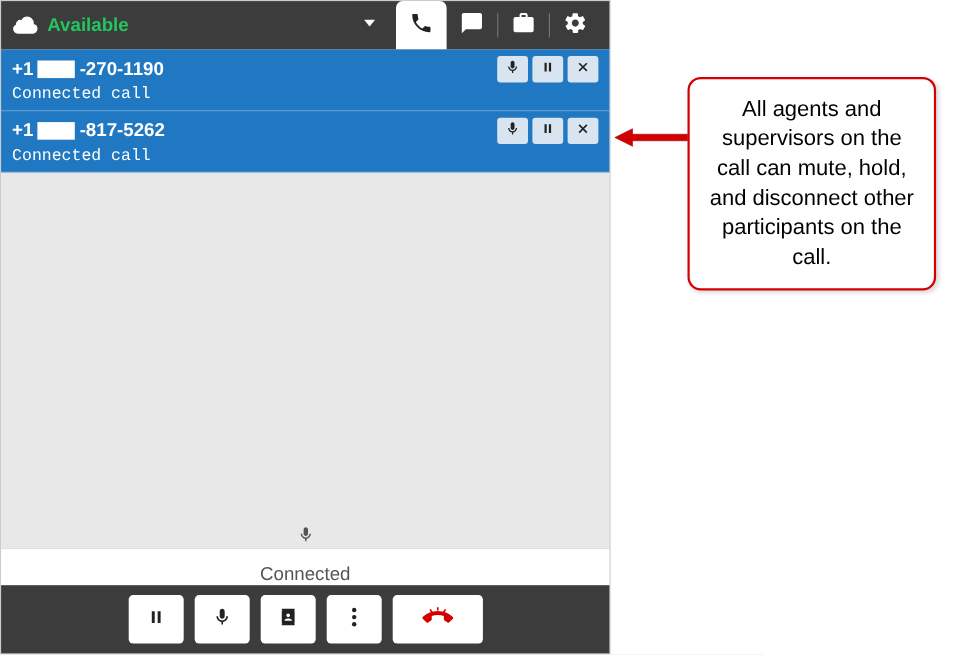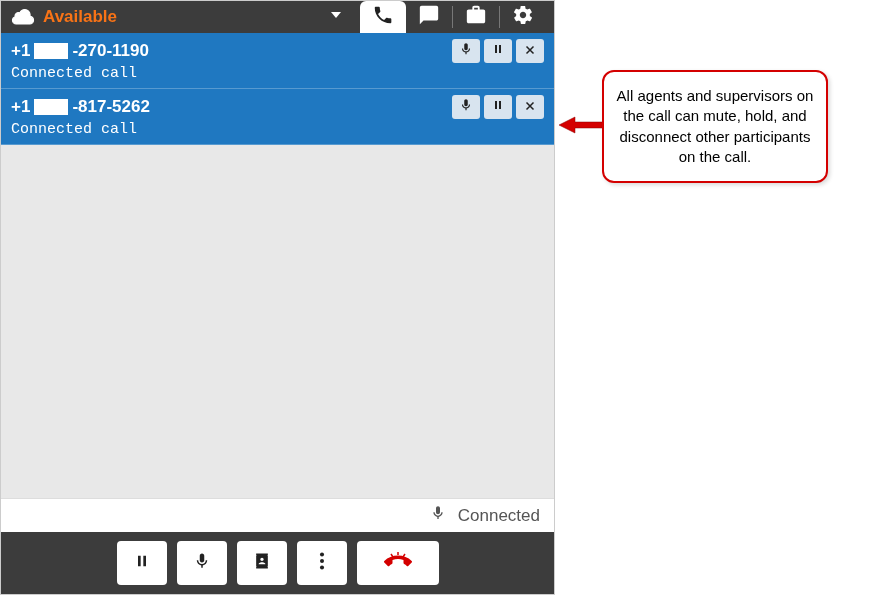--- a/index.html
+++ b/index.html
@@ -13,24 +13,24 @@
   .panel {
     width: 555px;
     height: 595px;
     border: 1px solid #ccc;
     display: flex;
     flex-direction: column;
     background: #e8e8e8;
   }
   .header {
     background: #3c3c3c;
-    height: 32px;
-    display: flex;
-    align-items: center;
-    color: #f97316;
+    height: 44px;
+    display: flex;
+    align-items: center;
+    color: #22c55e;
     padding: 0 8px 0 10px;
     gap: 8px;
   }
   .status-area {
     display: flex;
     align-items: center;
     gap: 8px;
     flex: 1;
     cursor: pointer;
   }
@@ -123,20 +123,21 @@
     background: #fff;
     height: 34px;
     display: flex;
     align-items: center;
     justify-content: flex-end;
     padding: 0 14px;
     gap: 12px;
     color: #555;
     font-size: 17px;
     border-top: 1px solid #ddd;
+    flex-direction: column;
   }
   .footer {
     background: #3c3c3c;
     height: 62px;
     display: flex;
     align-items: center;
     justify-content: center;
     gap: 10px;
   }
   .footer-btn {
@@ -148,27 +149,27 @@
     align-items: center;
     justify-content: center;
     cursor: pointer;
   }
   .footer-btn.wide {
     width: 82px;
   }
   .callout {
     position: absolute;
     top: 70px;
-    left: 602px;
+    left: 625px;
     width: 226px;
     background: #fff;
     border: 2px solid #d40000;
     border-radius: 12px;
     padding: 14px 12px;
-    font-size: 15px;
+    font-size: 20px;
     text-align: center;
     color: #000;
     line-height: 1.35;
     box-shadow: 2px 2px 4px rgba(0,0,0,0.15);
   }
   .arrow {
     position: absolute;
     top: 113px;
     left: 557px;
   }

